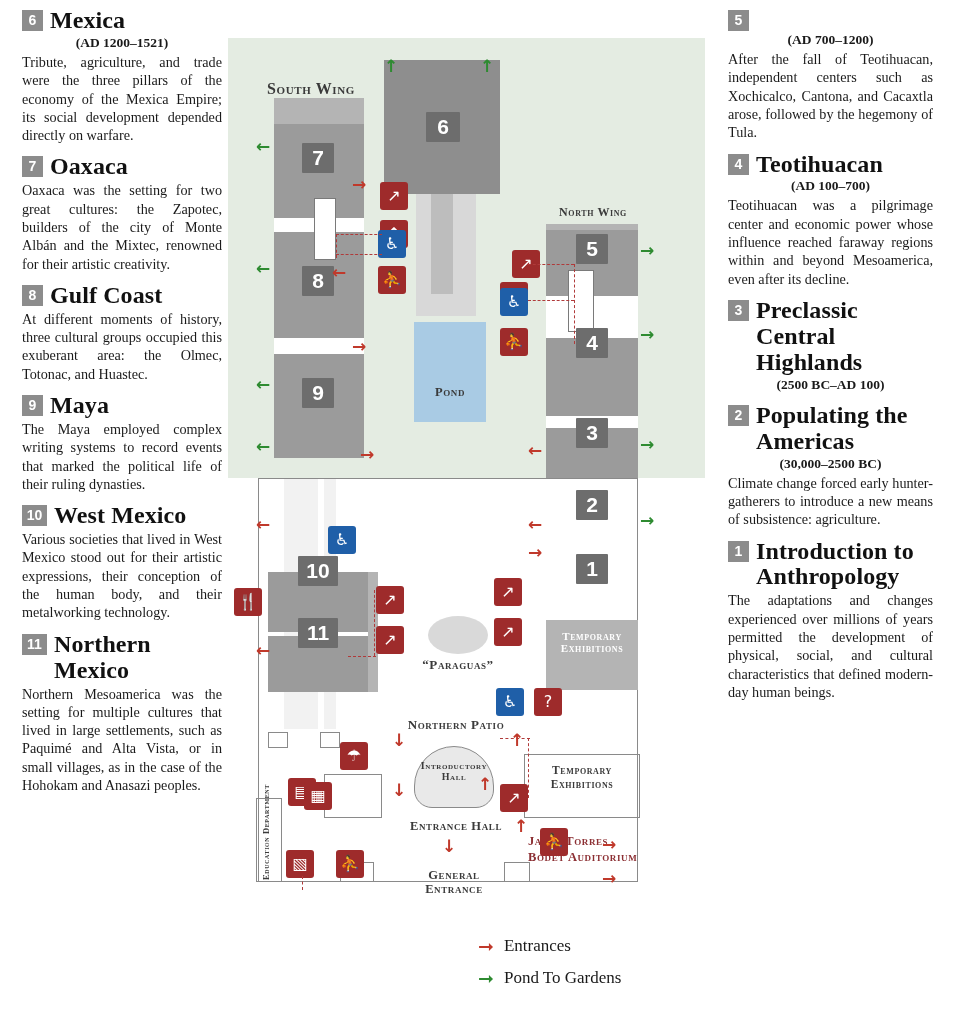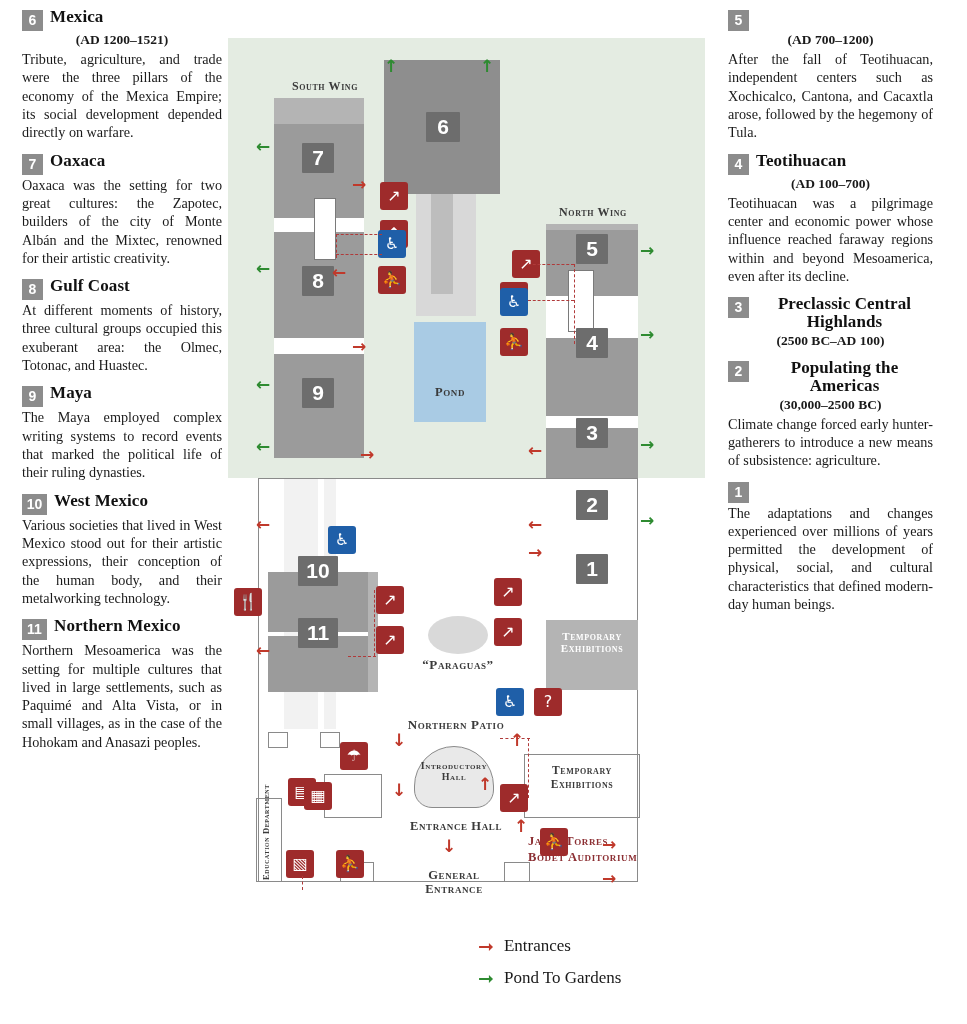--- a/index.html
+++ b/index.html
@@ -42,25 +42,24 @@
     font-weight: bold;
     font-size: 14px;
     line-height: 21px;
     text-align: center;
     margin-top: 2px;
   }
   .num-box.wide { width: 25px; }
   .entry-title {
     font-family: "Liberation Serif", serif;
     font-weight: bold;
-    font-size: 17px;
+    font-size: 24px;
     line-height: 1.08;
     color: #111;
     letter-spacing: 0.1px;
-    text-align: center;
   }
   .entry-dates {
     font-family: "Liberation Serif", serif;
     font-weight: bold;
     font-size: 13.5px;
     text-align: center;
     margin: 1px 0 2px 0;
   }
   .entry-body {
     font-size: 14.2px;
@@ -277,20 +276,21 @@
         <div class="num-box">2</div>
         <div class="entry-title">Populating the Americas</div>
       </div>
       <div class="entry-dates">(30,000–2500 BC)</div>
       <div class="entry-body">Climate change forced early hunter-gatherers to introduce a new means of subsistence: agriculture.</div>
     </div>
 
     <div class="entry">
       <div class="entry-head">
         <div class="num-box">1</div>
+        <div class="entry-title">Introduction to Anthropology</div>
       </div>
       <div class="entry-body">The adaptations and changes experienced over millions of years permitted the development of physical, social, and cultural characteristics that defined modern-day human beings.</div>
     </div>
 
   </div>
 
   <div id="map">
 
     <div class="mp bg-green" style="left:0px; top:0px; width:477px; height:440px;"></div>
     <div class="mp bg-white" style="left:0px; top:410px; width:0px; height:0px;"></div>
@@ -370,21 +370,21 @@
     <div class="label dark" style="left:300px; top:726px; width:108px; font-size:11.5px; line-height:1.2;">Temporary Exhibitions</div>
 
     <div class="label maroon" style="left:300px; top:796px; width:110px; font-size:12.5px; line-height:1.25; text-align:left;">Jaime Torres Bodet Auditorium</div>
 
     <div class="outline" style="left:112px; top:824px; width:34px; height:20px; border-color:#8a8a8a;"></div>
     <div class="outline" style="left:276px; top:824px; width:26px; height:20px; border-color:#8a8a8a;"></div>
     <div class="outline" style="left:40px; top:694px; width:20px; height:16px; border-color:#8a8a8a;"></div>
     <div class="outline" style="left:92px; top:694px; width:20px; height:16px; border-color:#8a8a8a;"></div>
     <div class="outline" style="left:96px; top:736px; width:58px; height:44px; border-color:#8a8a8a;"></div>
 
-    <div class="label dark" style="left:48px; top:42px; width:98px; font-size:12px;">South Wing</div>
+    <div class="label dark" style="left:34px; top:42px; width:98px; font-size:16px;">South Wing</div>
     <div class="label dark" style="left:316px; top:168px; width:98px; font-size:12px;">North Wing</div>
 
     <div class="rnum" style="left:198px; top:74px; width:34px; height:30px; line-height:30px; font-size:21px;">6</div>
     <div class="rnum" style="left:74px; top:105px; width:32px; height:30px; line-height:30px; font-size:21px;">7</div>
     <div class="rnum" style="left:74px; top:228px; width:32px; height:30px; line-height:30px; font-size:21px;">8</div>
     <div class="rnum" style="left:74px; top:340px; width:32px; height:30px; line-height:30px; font-size:21px;">9</div>
     <div class="rnum" style="left:348px; top:196px; width:32px; height:30px; line-height:30px; font-size:21px;">5</div>
     <div class="rnum" style="left:348px; top:290px; width:32px; height:30px; line-height:30px; font-size:21px;">4</div>
     <div class="rnum" style="left:348px; top:380px; width:32px; height:30px; line-height:30px; font-size:21px;">3</div>
     <div class="rnum" style="left:348px; top:452px; width:32px; height:30px; line-height:30px; font-size:21px;">2</div>

